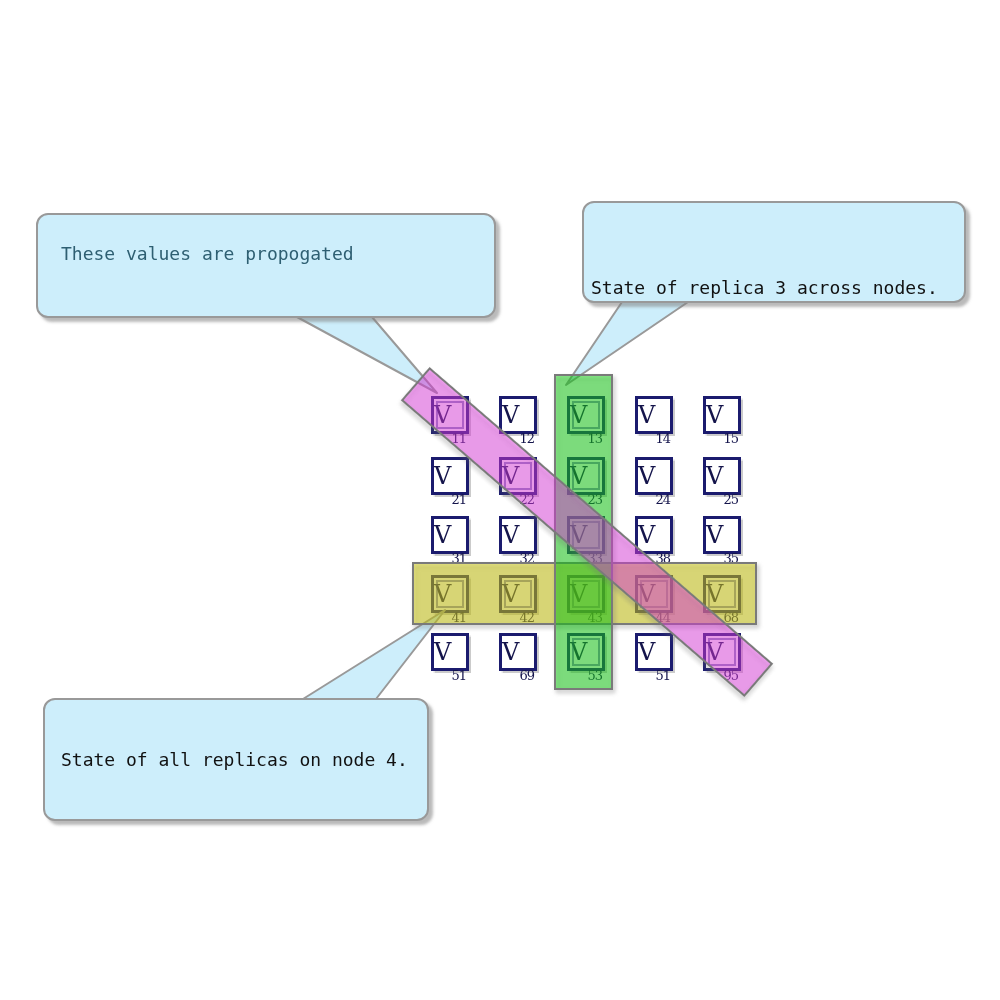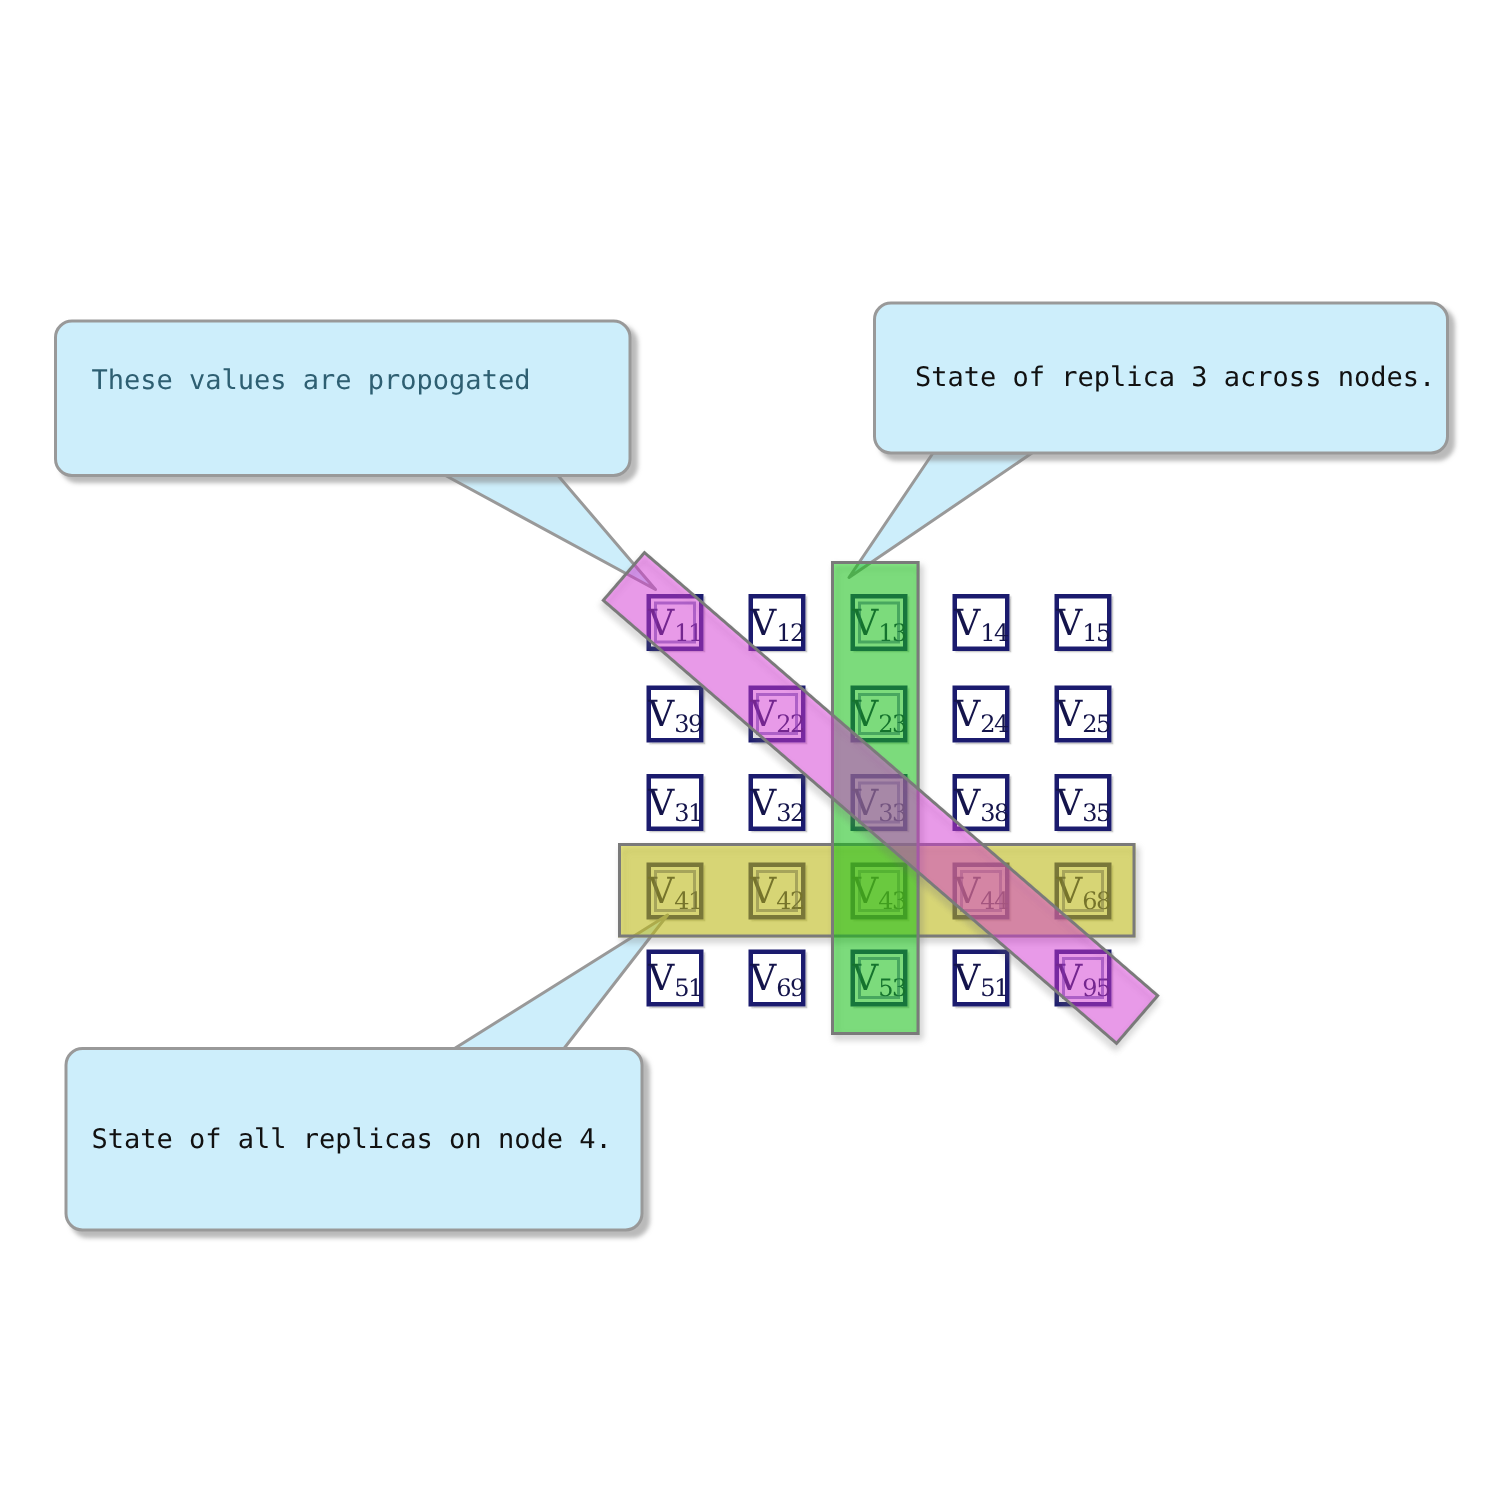--- a/index.html
+++ b/index.html
@@ -3,35 +3,35 @@
 <meta charset="utf-8">
 <style>
   html,body{margin:0;padding:0;background:#ffffff;}
   .canvas{position:relative;width:1000px;height:1000px;background:#fff;overflow:hidden;
           font-family:"DejaVu Sans Mono","Liberation Mono",monospace;}
 
   
   .callout{position:absolute;background:#cdeefb;border:2px solid #999999;border-radius:12px;
            box-shadow:4px 4px 3px rgba(130,130,130,.55);box-sizing:border-box;z-index:3;
            font-size:18px;line-height:26px;color:#111;}
-  #callout-gossip{left:36px;top:213px;width:385px;height:105px;padding:26px 0 0 23px;}
-  #callout-replica{left:582px;top:201px;width:384px;height:102px;display:flex;align-items:center;padding-left:26px;}
+  #callout-gossip{left:36px;top:213px;width:460px;height:105px;padding:26px 0 0 23px;}
+  #callout-replica{left:582px;top:201px;width:384px;height:102px;display:flex;align-items:flex-end;padding-left:7px;}
   #callout-node{left:43px;top:698px;width:386px;height:123px;display:flex;align-items:center;padding-left:16px;}
   .callout span{display:block;white-space:pre;}
 
   
   #tails{position:absolute;left:0;top:0;z-index:2;pointer-events:none;}
 
   
   .cell{position:absolute;width:38px;height:38px;box-sizing:border-box;background:#ffffff;
         border:3px solid #1b1b6e;z-index:1;display:flex;align-items:center;justify-content:center;
         font-family:"DejaVu Serif","Liberation Serif",serif;color:#14144b;
         box-shadow:1.5px 1.5px 1px rgba(160,160,160,.55);}
   .cell .v{font-size:24px;line-height:1;}
-  .cell sub{font-size:16px;line-height:1;position:relative;top:7px;left:0px;letter-spacing:-1px;}
+  .cell sub{font-size:13px;line-height:1;position:relative;top:23px;left:0px;letter-spacing:-1px;}
   .cell.hl::after{content:"";position:absolute;inset:2px;border:2px solid rgba(40,40,135,.55);}
 
   
   .band{position:absolute;box-sizing:border-box;border:2px solid #7a7a7a;
         filter:drop-shadow(2px 3px 2px rgba(110,110,110,.45));}
   #band-row{left:412px;top:562px;width:345px;height:63px;z-index:4;}
   #band-col{left:554px;top:374px;width:59px;height:316px;z-index:5;}
   #band-diag{left:360px;top:510px;width:454px;height:44px;transform:rotate(40.8deg);z-index:6;}
 </style>
 </head>
@@ -73,21 +73,21 @@
       <div class="cell" style="left: 635px; top: 396px;">
         <span class="v">V</span>
         <sub>14</sub>
       </div>
       <div class="cell" style="left: 703px; top: 396px;">
         <span class="v">V</span>
         <sub>15</sub>
       </div>
       <div class="cell" style="left: 431px; top: 457px;">
         <span class="v">V</span>
-        <sub>39</sub>
+        <sub>21</sub>
       </div>
       <div class="cell hl" style="left: 499px; top: 457px;">
         <span class="v">V</span>
         <sub>22</sub>
       </div>
       <div class="cell hl" style="left: 567px; top: 457px;">
         <span class="v">V</span>
         <sub>23</sub>
       </div>
       <div class="cell" style="left: 635px; top: 457px;">

